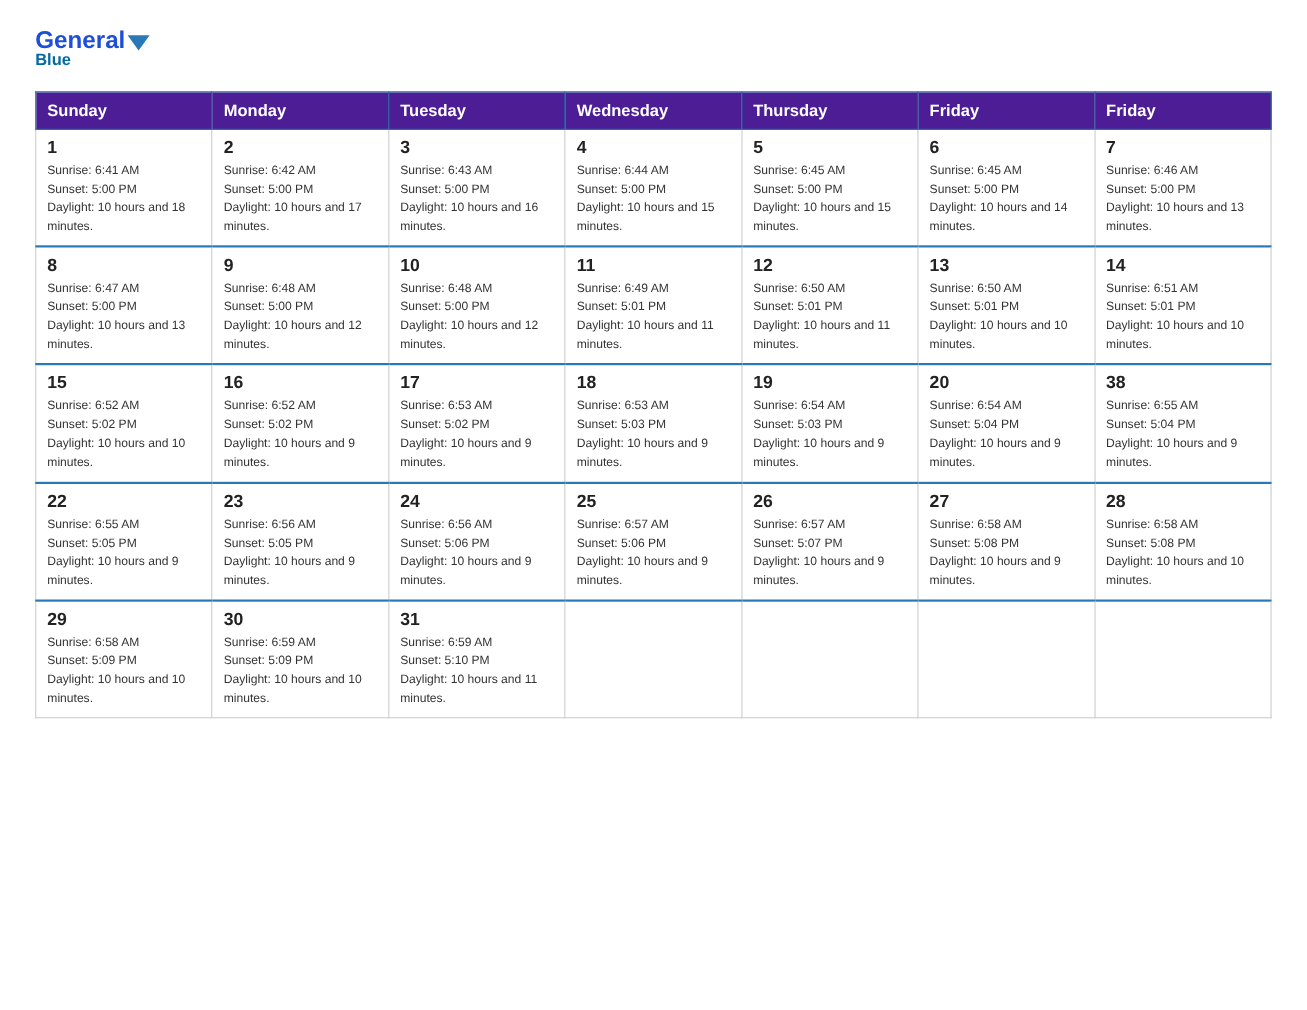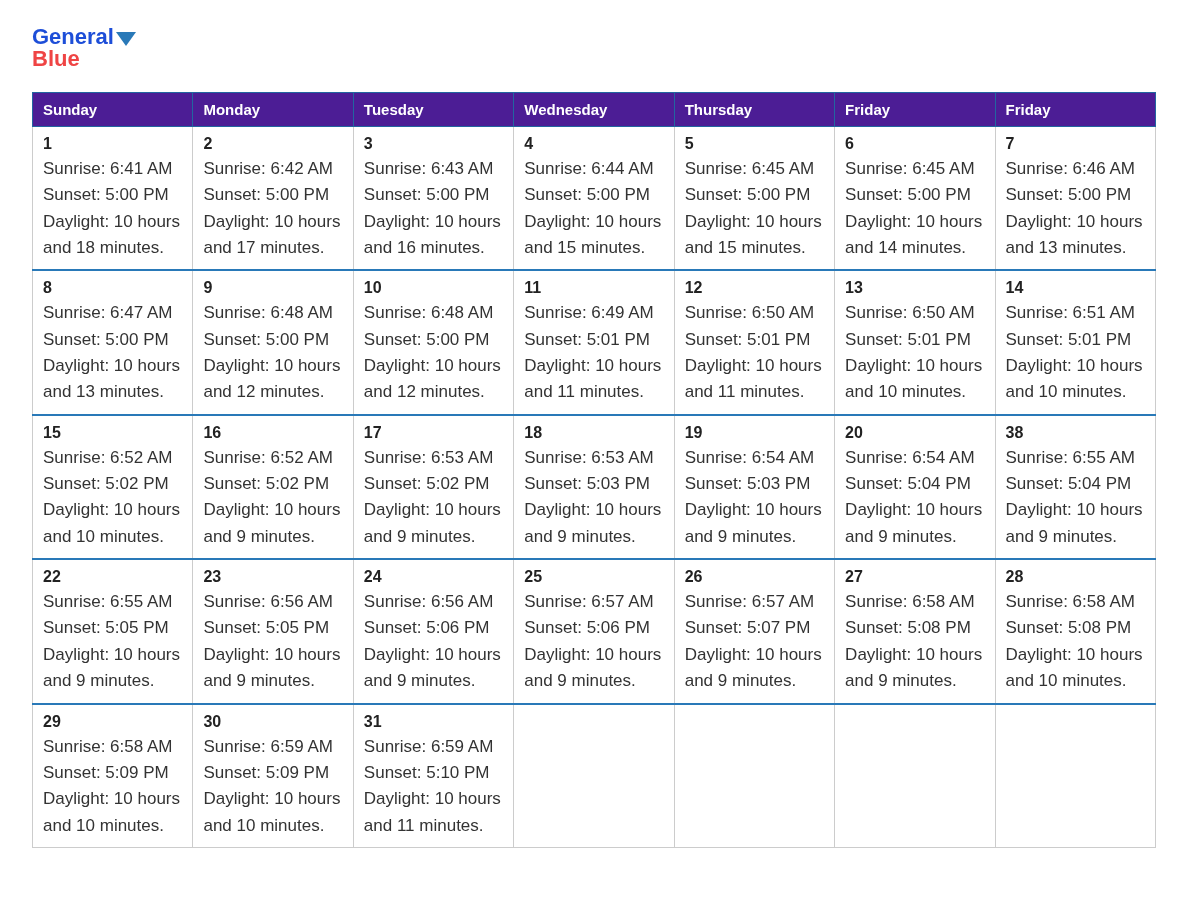--- a/index.html
+++ b/index.html
@@ -34,22 +34,22 @@
       width: 0;
       height: 0;
       border-left: 10px solid transparent;
       border-right: 10px solid transparent;
       border-top: 14px solid #2979b8;
       margin: 0 2px;
       position: relative;
       top: 2px;
     }
     .logo-line2 {
-      color: #ef4444;
-      font-size: 22px;
+      color: #0369a1;
+      font-size: 15px;
       font-weight: bold;
       margin-top: -4px;
     }
     .title-area {
       text-align: right;
     }
     .month-title {
       font-size: 52px;
       font-weight: bold;
       color: #222;
@@ -86,21 +86,21 @@
       width: 14.28%;
     }
     .day-number {
       font-size: 16px;
       font-weight: bold;
       color: #222;
       display: block;
       margin-bottom: 3px;
     }
     .day-info {
-      font-size: 17px;
+      font-size: 11px;
       color: #333;
       line-height: 1.55;
     }
     .empty-cell {
       background: #fff;
     }
     .row-divider td {
       border-top: 2px solid #2979b8;
     }
   </style>

